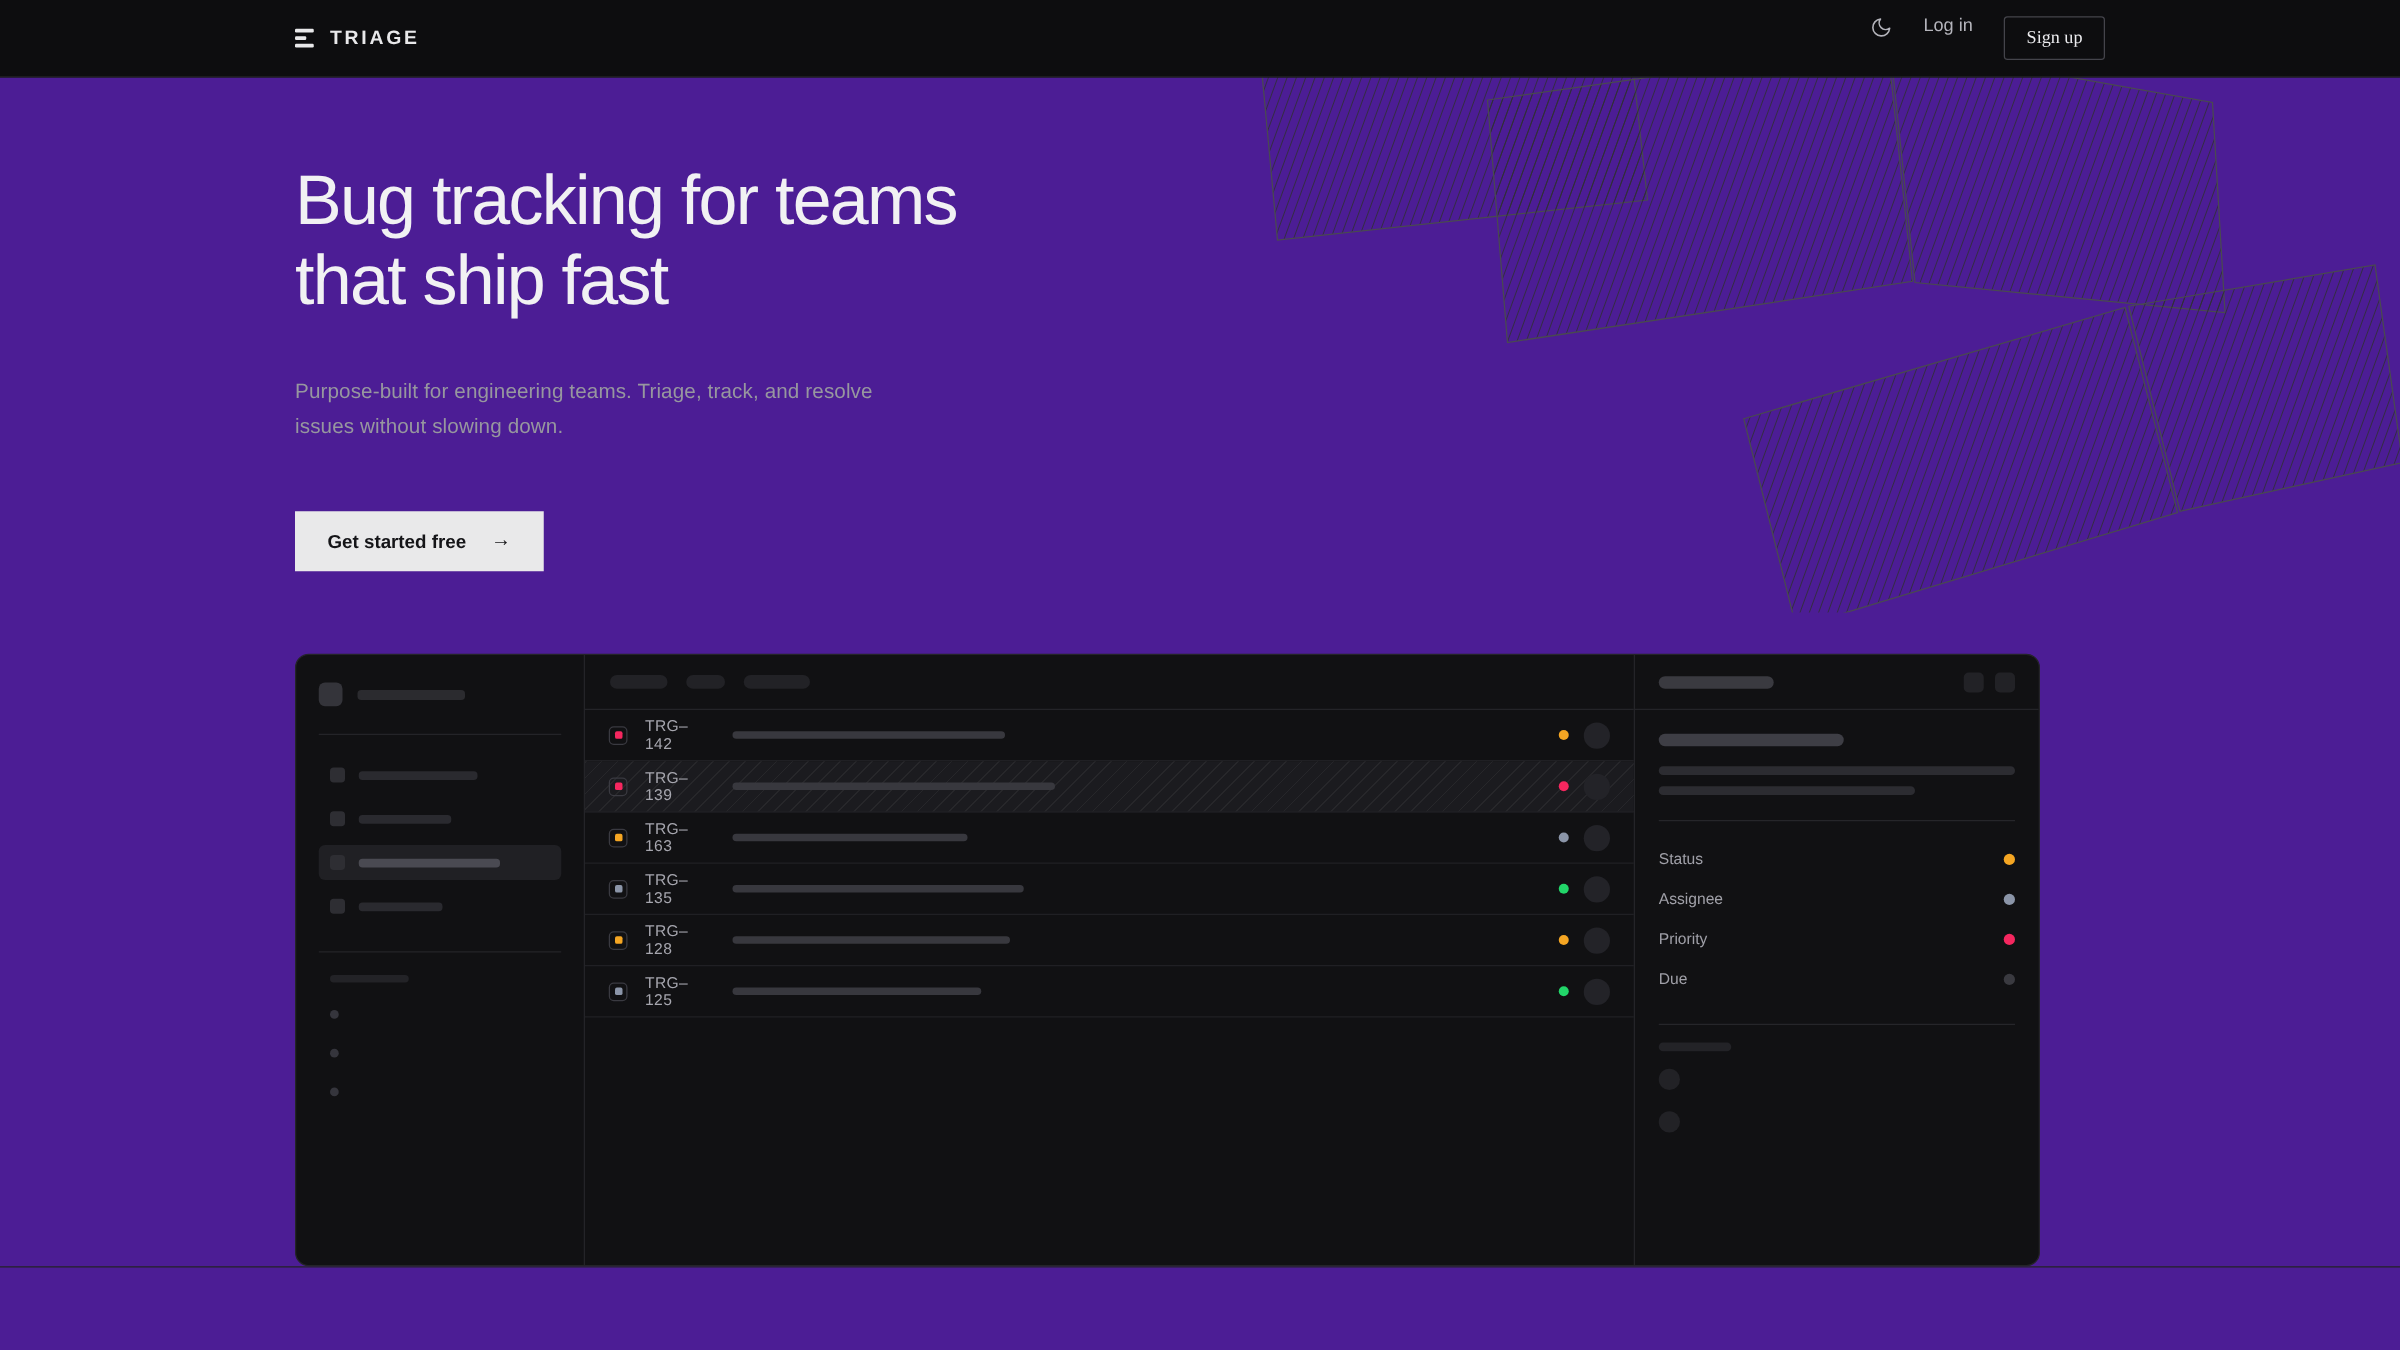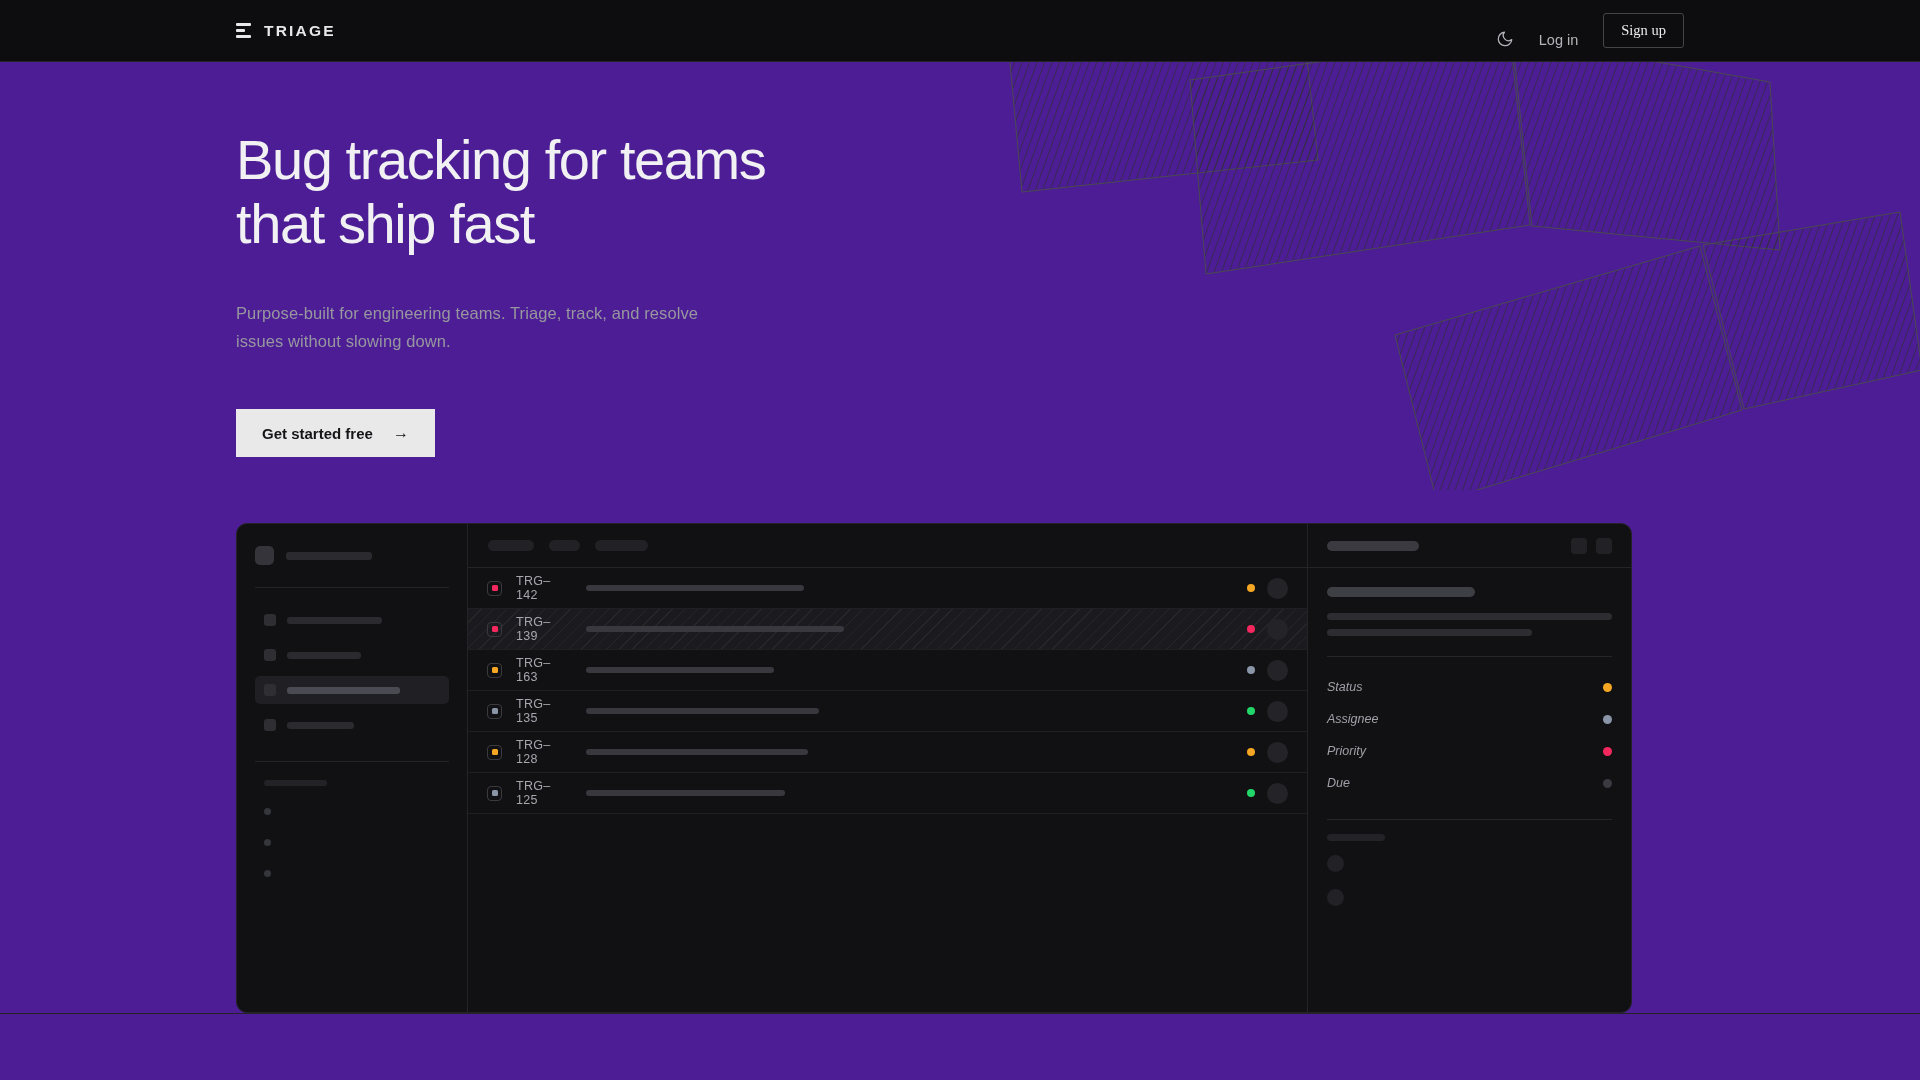--- a/index.html
+++ b/index.html
@@ -23,21 +23,21 @@
   .brand { display:flex; align-items:center; gap:13px; }
   .brand-mark { display:flex; flex-direction:column; gap:3px; width:15px; }
   .brand-mark i { display:block; height:3px; background:#e8e8ea; border-radius:1px; }
   .brand-mark i:nth-child(1){ width:15px; }
   .brand-mark i:nth-child(2){ width:9px; }
   .brand-mark i:nth-child(3){ width:15px; }
   .brand-name {
     color:#e8e8ea; font-size:15.5px; font-weight:700;
     letter-spacing:2.2px;
   }
-  .nav-right { margin-left:auto; display:flex; align-items:flex-end; gap:25px; }
+  .nav-right { margin-left:auto; display:flex; align-items:flex-start; gap:25px; }
   .moon { width:18px; height:18px; display:block; }
   .login-link { color:#b4b4bb; font-size:14.5px; }
   .signup-btn {
     color:#ececef; font-size:14.5px;
     border:1px solid #44444b; border-radius:3px;
     padding:8px 17px; background:transparent;
     font-family:Liberation Serif, serif;
   }
 
   
@@ -100,21 +100,21 @@
   .prio { width:15px; height:15px; border-radius:4px; border:1px solid #3a3a41;
           display:flex; align-items:center; justify-content:center; flex:none; position:relative; z-index:1; }
   .prio i { width:6px; height:6px; border-radius:1.5px; display:block; }
   .row-id { color:#a6a6ae; font-size:12.5px; letter-spacing:.3px; width:56px; flex:none; position:relative; z-index:1; }
   .row-bar { height:6px; border-radius:4px; background:#38383e; position:relative; z-index:1; }
   .row-right { margin-left:auto; display:flex; align-items:center; gap:12px; position:relative; z-index:1; }
   .stat { width:8px; height:8px; border-radius:50%; display:block; }
   .row-av { width:21px; height:21px; border-radius:50%; background:#232328; }
 
   
-  .mock-detail { width:324px; border-left:1px solid #242428; flex:none; display:flex; flex-direction:column;font-style:italic; }
+  .mock-detail { width:324px; border-left:1px solid #242428; flex:none; display:flex; flex-direction:column; }
   .detail-head { height:44px; border-bottom:1px solid #242428; display:flex; align-items:center; padding:0 19px; }
   .detail-head .sk { height:10px; width:92px; border-radius:6px; background:#3a3a40; }
   .detail-head .btns { margin-left:auto; display:flex; gap:9px; }
   .detail-head .btns span { width:16px; height:16px; border-radius:4px; background:#222226; display:block; }
   .detail-body { padding:19px; }
   .detail-body .t1 { height:10px; width:148px; background:#3e3e45; border-radius:5px; }
   .detail-body .t2 { height:7px; width:100%; background:#2c2c31; border-radius:4px; margin-top:16px; }
   .detail-body .t3 { height:7px; width:72%; background:#2c2c31; border-radius:4px; margin-top:9px; }
   .detail-div { height:1px; background:#26262a; margin:20px 0 14px 0; }
   .meta { display:flex; align-items:center; padding:9px 0; }

